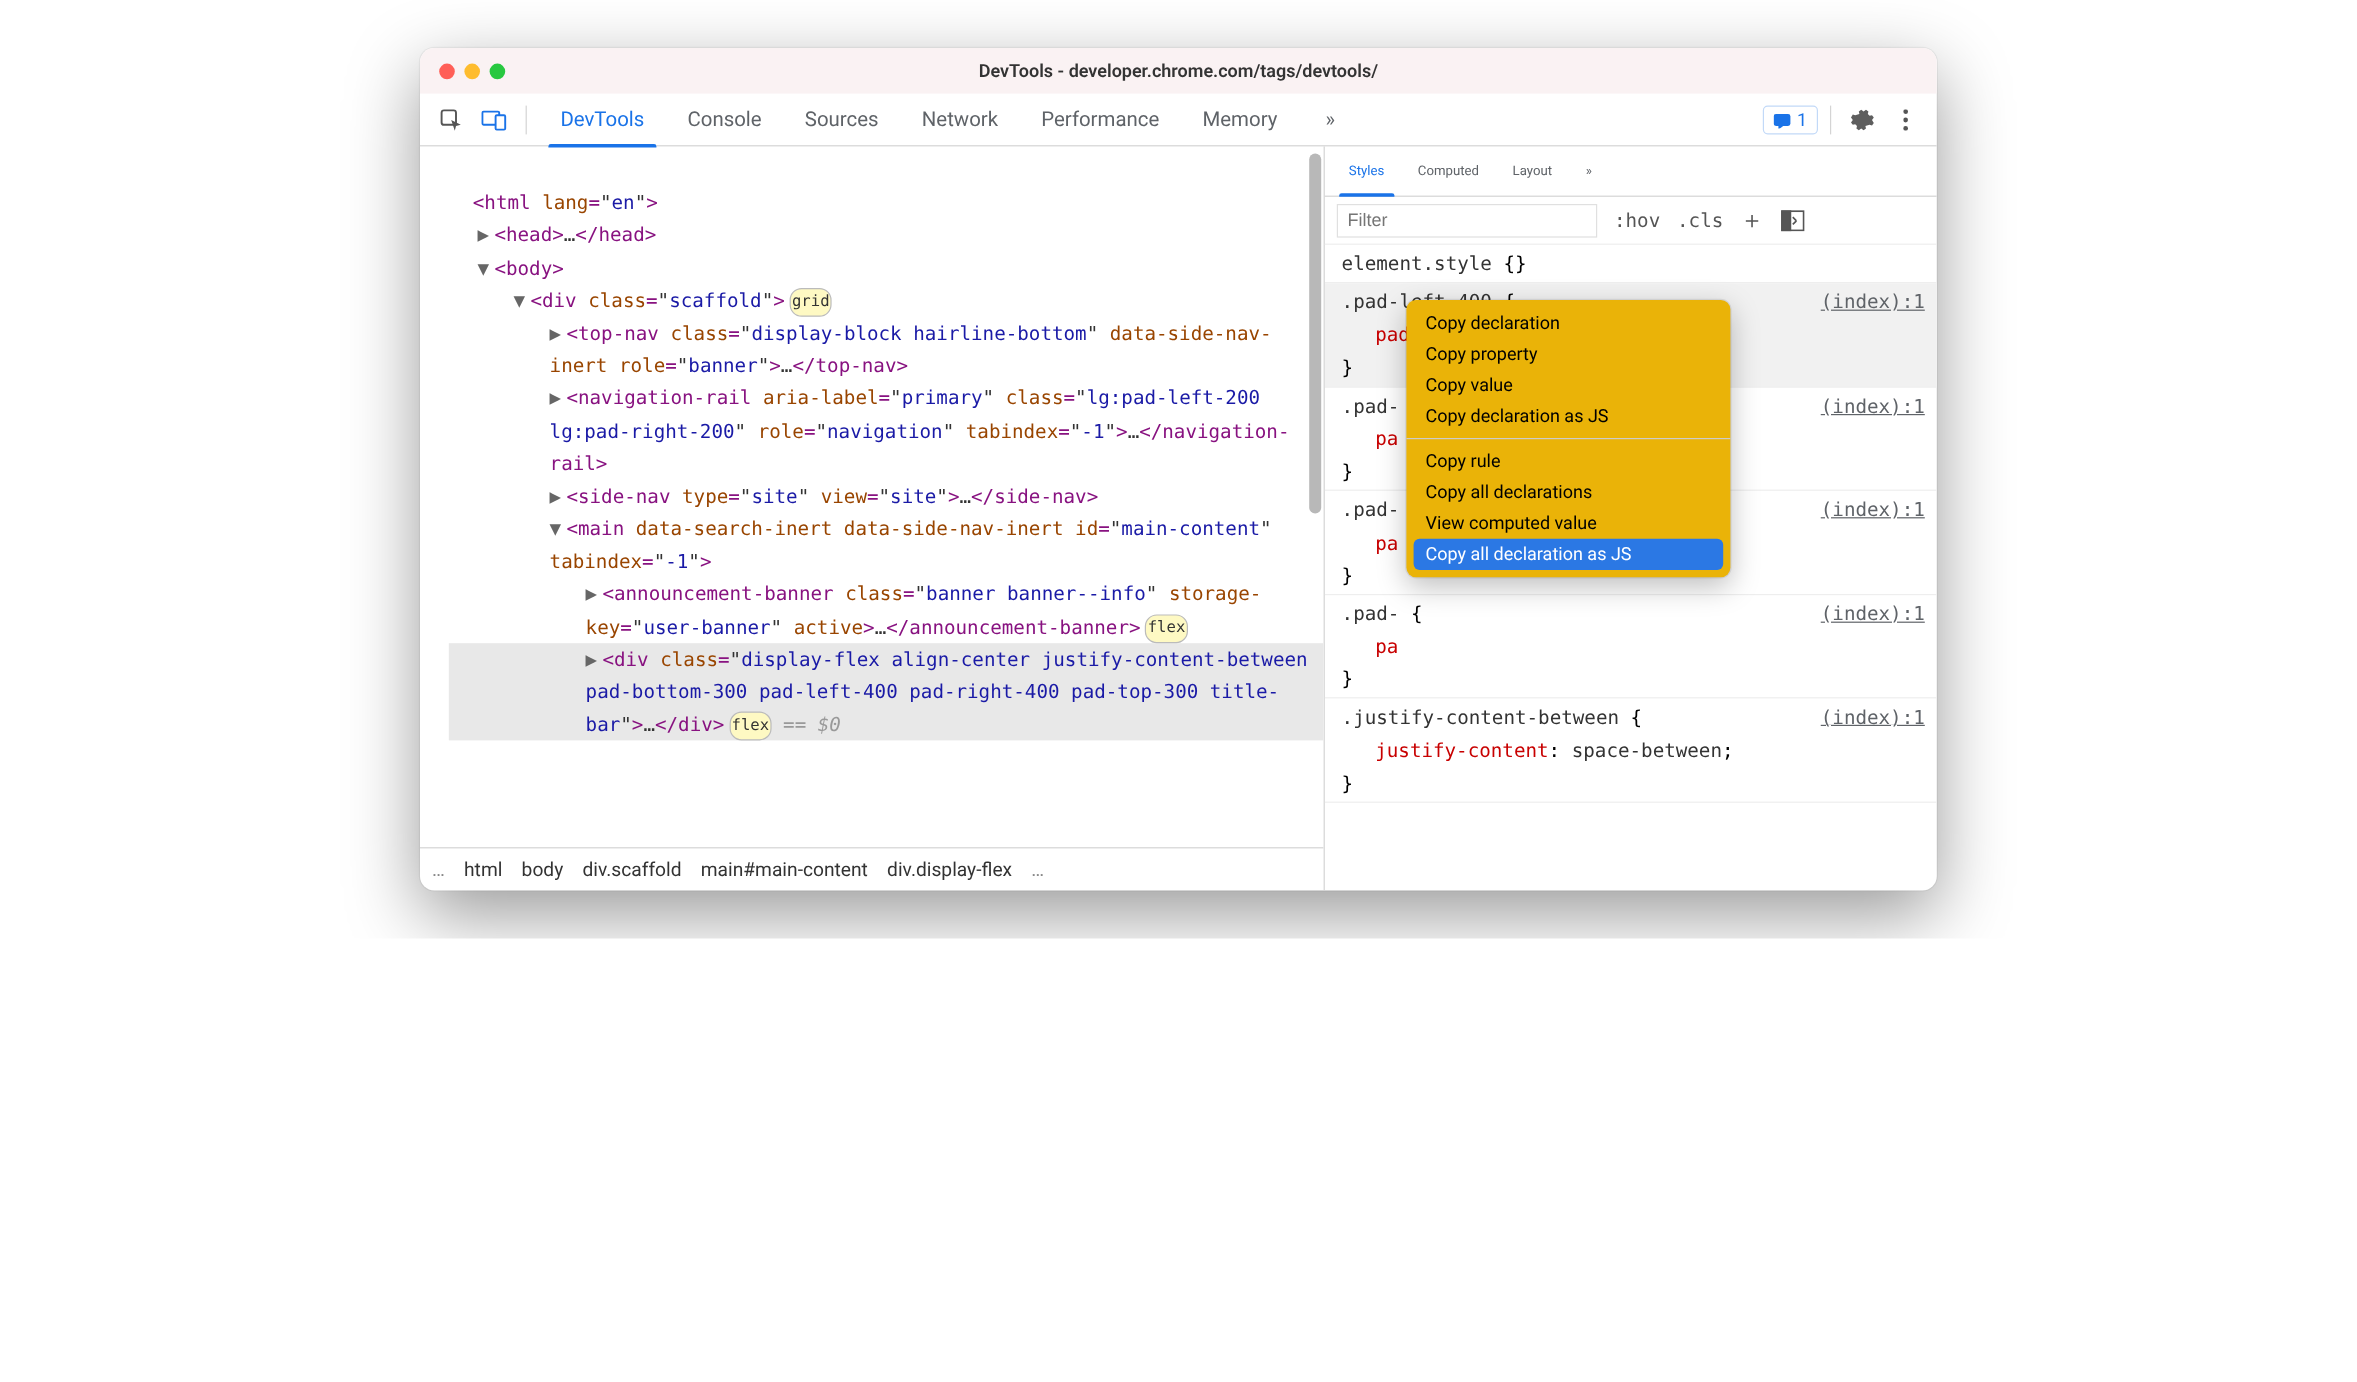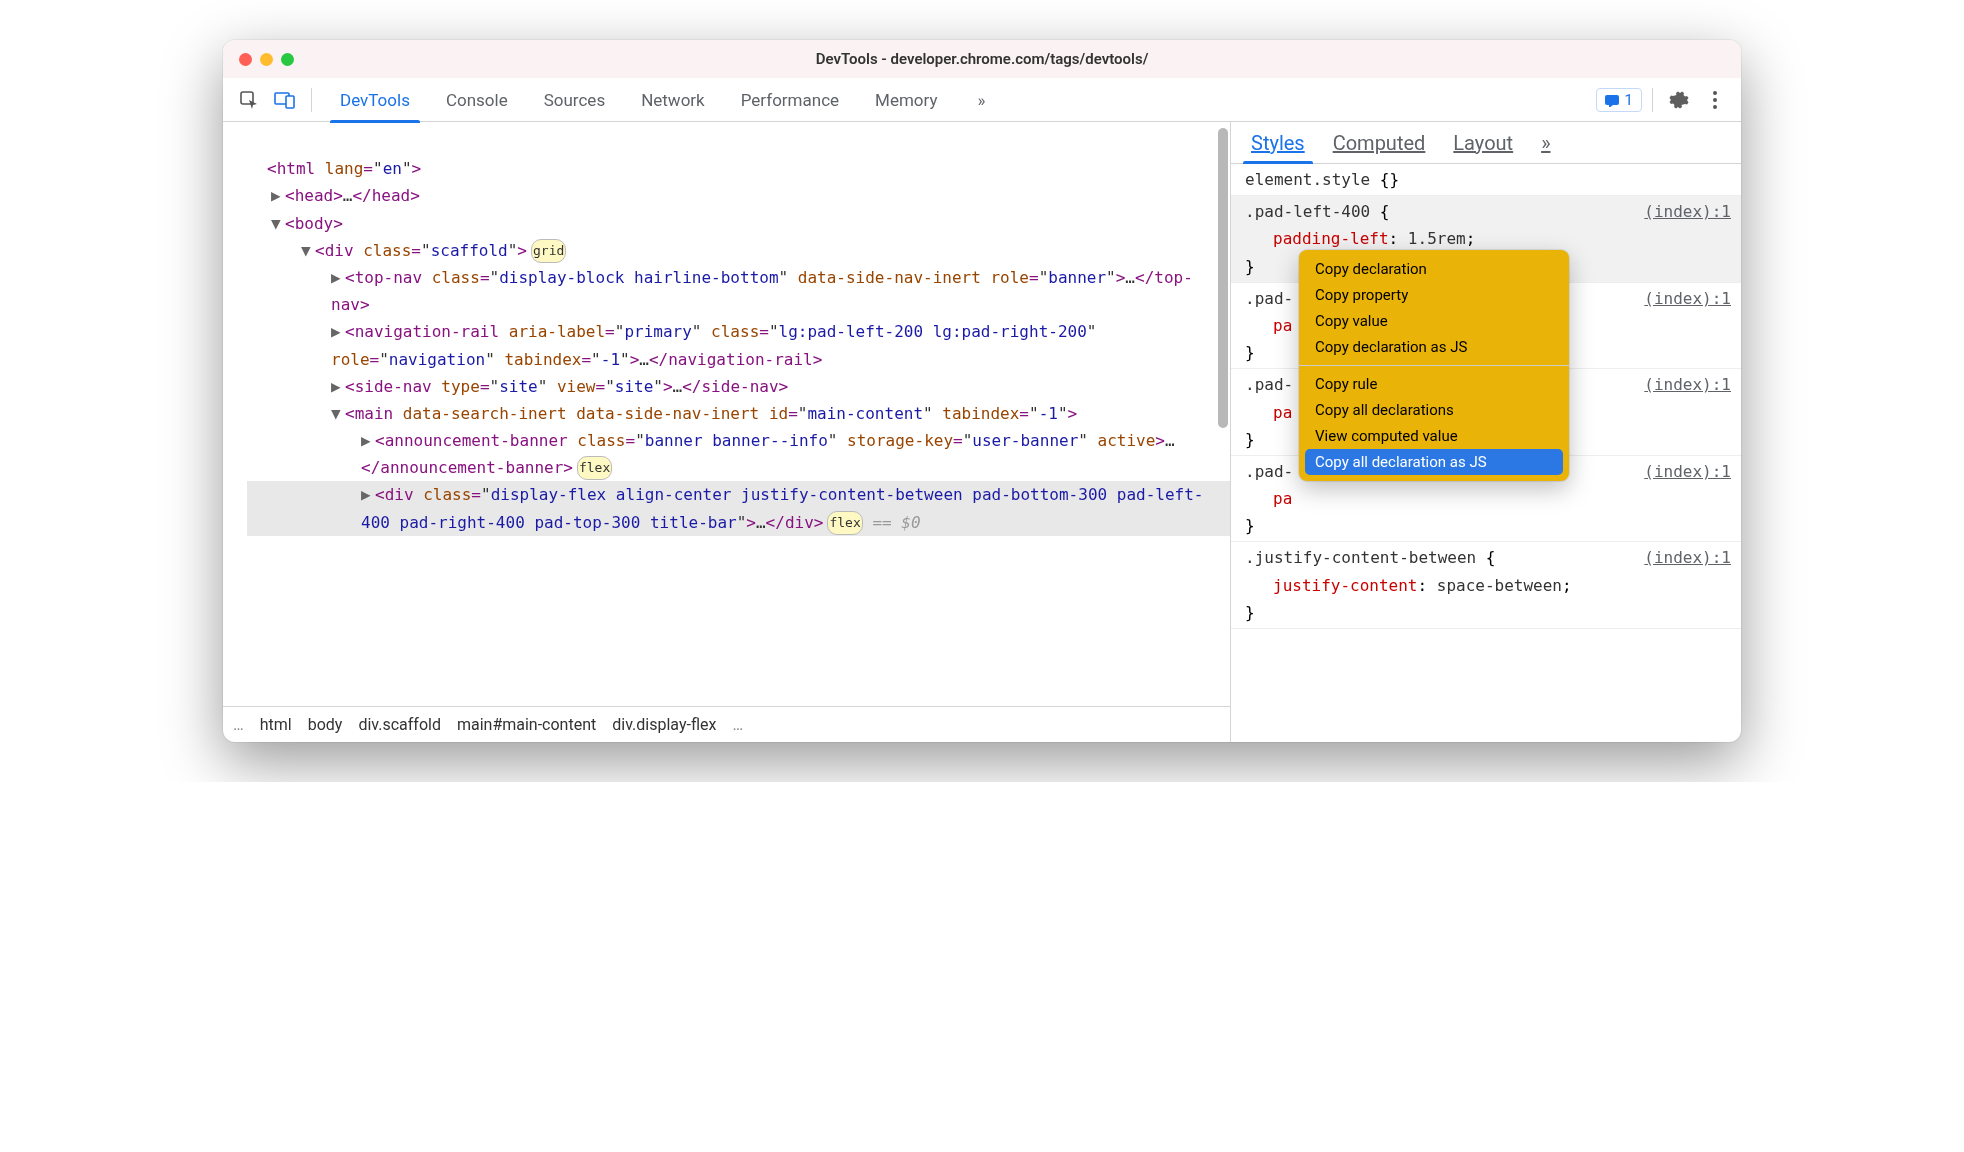--- a/index.html
+++ b/index.html
@@ -5,21 +5,21 @@
 * { box-sizing: border-box; margin: 0; padding: 0; }
 body {
   font-family: -apple-system, BlinkMacSystemFont, "Segoe UI", Roboto, sans-serif;
   background: #fff;
   display: flex;
   justify-content: center;
   align-items: flex-start;
   padding: 40px;
 }
 .window {
-  width: 1518px;
+  width: 1264px;
   border-radius: 12px;
   overflow: hidden;
   box-shadow: 0 20px 60px rgba(0,0,0,0.4), 0 0 0 1px rgba(0,0,0,0.05);
   background: #fff;
 }
 .titlebar {
   height: 38px;
   background: #faf2f3;
   display: flex;
   align-items: center;
@@ -88,21 +88,21 @@
   height: 36px; border-top: 1px solid #d4d4d4; display: flex; align-items: center;
   padding: 0 10px; font-size: 16px; color: #333; gap: 16px; overflow: hidden;
 }
 .bc-item { white-space: nowrap; cursor: pointer; }
 .bc-dim { color: #888; }
 .right-pane { width: 510px; display: flex; flex-direction: column; position: relative; }
 .rp-tabs {
   height: 42px; display: flex; align-items: center; padding: 0 6px;
   border-bottom: 1px solid #d4d4d4; gap: 0;
 }
-.rp-tab { padding: 0 14px; height: 100%; display: flex; align-items: center; font-size: 20px; color: #5f6368; cursor: pointer; position: relative; text-decoration: underline; }
+.rp-tab { padding: 0 14px; height: 100%; display: flex; align-items: center; font-size: 11px; color: #5f6368; cursor: pointer; position: relative; }
 .rp-tab.active { color: #1a73e8; }
 .rp-tab.active::after { content: ""; position: absolute; bottom: -1px; left: 6px; right: 6px; height: 3px; background: #1a73e8; border-radius: 2px 2px 0 0; }
 .filter-row {
   height: 40px; display: flex; align-items: center; border-bottom: 1px solid #eee;
   padding: 0 10px; gap: 14px;
 }
 .filter-input {
   flex: 0 0 200px; border: 1px solid #e0e0e0; height: 28px; padding: 0 8px; font-size: 15px;
   color: #666;
 }
@@ -215,20 +215,33 @@
         </div>
     </div>
 
     <div class="right-pane">
       <div class="rp-tabs" id="rp-tabs">
           <div class="rp-tab active">Styles</div>
           <div class="rp-tab">Computed</div>
           <div class="rp-tab">Layout</div>
           <div class="rp-tab">»</div>
         </div>
+      <div class="filter-row">
+        <input class="filter-input" placeholder="Filter" style="">
+        <span class="filter-btn">:hov</span>
+        <span class="filter-btn">.cls</span>
+        <span class="plus-btn">＋</span>
+        <span class="panel-icon">
+          <svg width="20" height="18" viewBox="0 0 20 18" fill="none" stroke="#555" stroke-width="1.4">
+              <rect x="1" y="1" width="18" height="16"></rect>
+              <rect x="1" y="1" width="7" height="16" fill="#555"></rect>
+              <path d="M13 9 L10 6 M13 9 L10 12"></path>
+            </svg>
+        </span>
+      </div>
       <div class="styles-scroll" id="styles-rules">
           <div class="rule"><span class="selector">element.style</span> {}</div>
           <div class="rule hl"><span class="rule-src">(index):1</span><span class="selector">.pad-left-400</span> {<div class="prop"><span class="css-k">padding-left</span>: <span class="css-v">1.5rem</span>;</div>}</div>
           <div class="rule"><span class="rule-src">(index):1</span><span class="selector">.pad-</span> {<div class="prop"><span class="css-k">pa</span></div>}</div>
           <div class="rule"><span class="rule-src">(index):1</span><span class="selector">.pad-</span> {<div class="prop"><span class="css-k">pa</span></div>}</div>
           <div class="rule"><span class="rule-src">(index):1</span><span class="selector">.pad-</span> {<div class="prop"><span class="css-k">pa</span></div>}</div>
           <div class="rule"><span class="rule-src">(index):1</span><span class="selector">.justify-content-between</span> {<div class="prop"><span class="css-k">justify-content</span>: <span class="css-v">space-between</span>;</div>}</div>
         </div>
 
       <div class="ctx-menu" id="ctx-menu">

